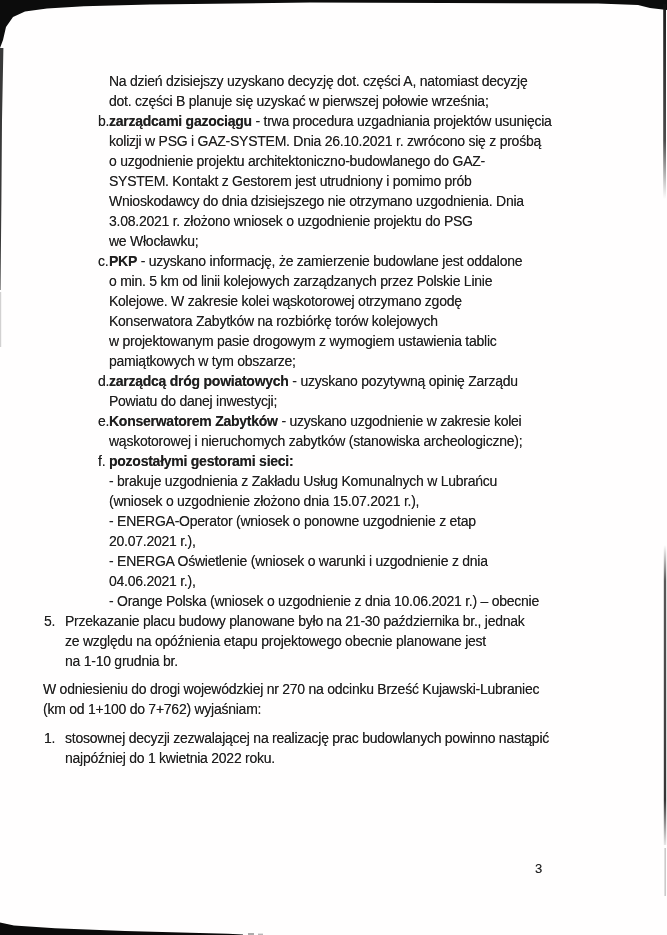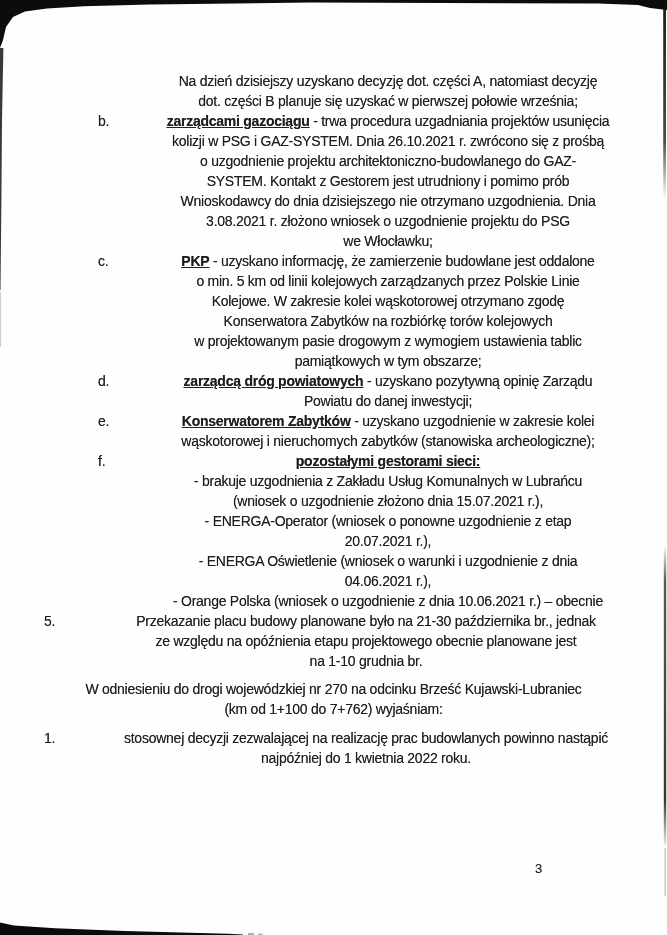--- a/index.html
+++ b/index.html
@@ -23,29 +23,28 @@
     top: 71px;
     left: 0;
     width: 667px;
   }
   .block {
     position: relative;
     font-size: 14px;
     line-height: 20px;
     letter-spacing: -0.25px;
     text-shadow: 0 0 0.5px rgba(20,20,20,0.6);
-    text-align: center;
   }
   .block.letter { padding-left: 109px; }
   .block.letter > .marker { position: absolute; left: 98px; top: 0; }
   .block.number { padding-left: 65px; }
   .block.number > .marker { position: absolute; left: 44px; top: 0; }
-  .block.para { }
+  .block.para { padding-left: 43px; }
   .line { height: 20px; white-space: nowrap; }
-  .seg.b { font-weight: 700; text-decoration: underline; }
+  .seg.b { font-weight: 700; }
   .page-num {
     position: absolute;
     left: 535px;
     top: 861px;
     font-size: 13px;
     letter-spacing: 0;
     color: #222;
     text-shadow: 0 0 0.5px rgba(20,20,20,0.5);
   }
 </style>

